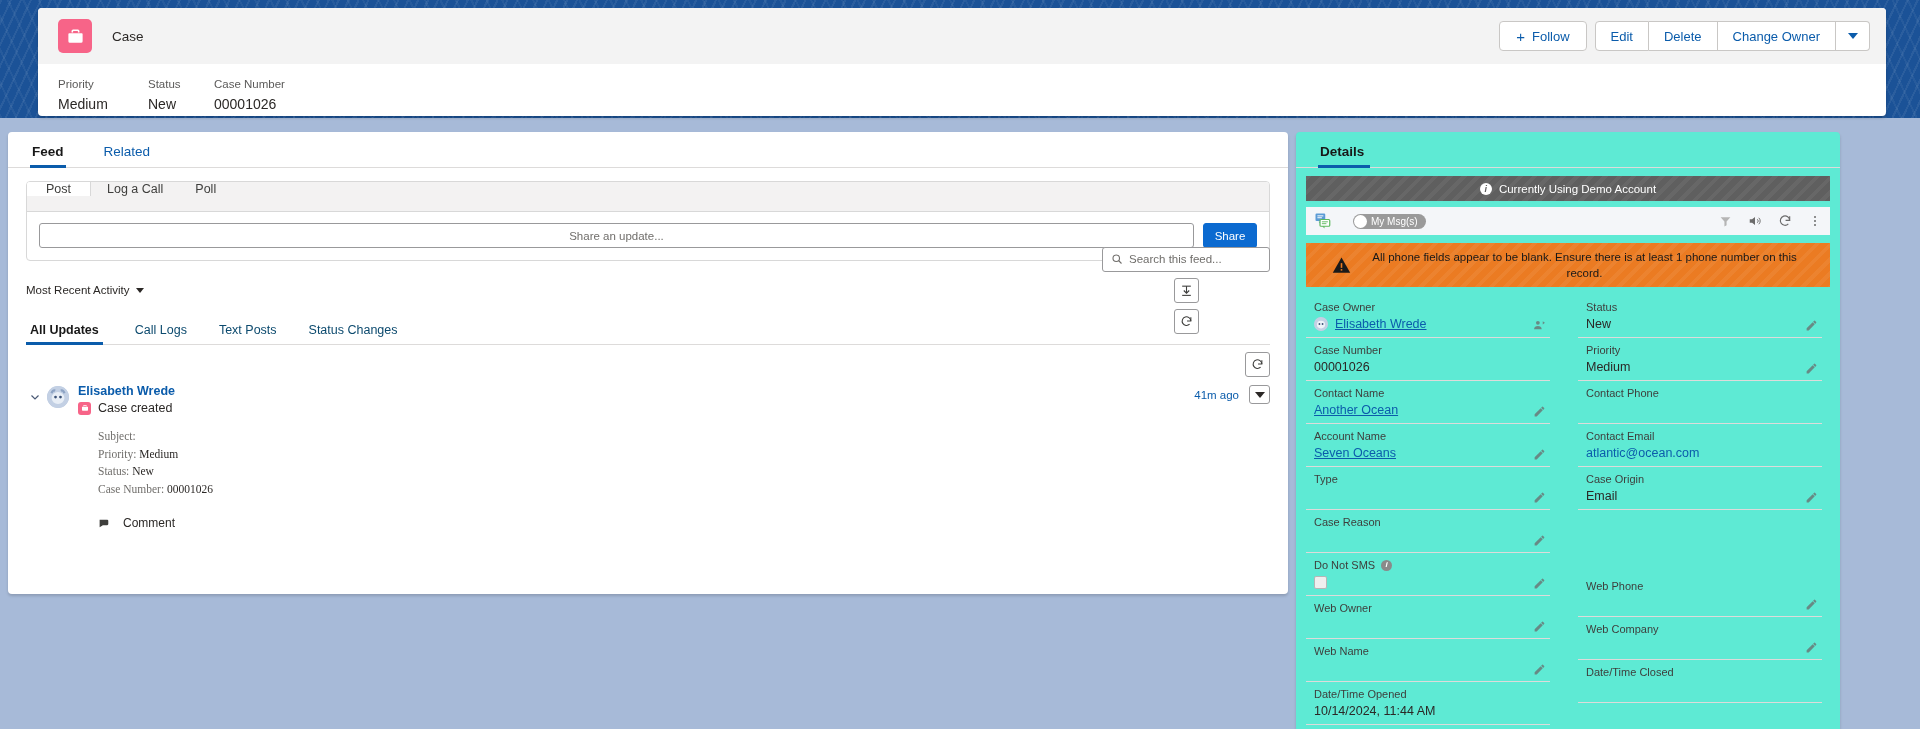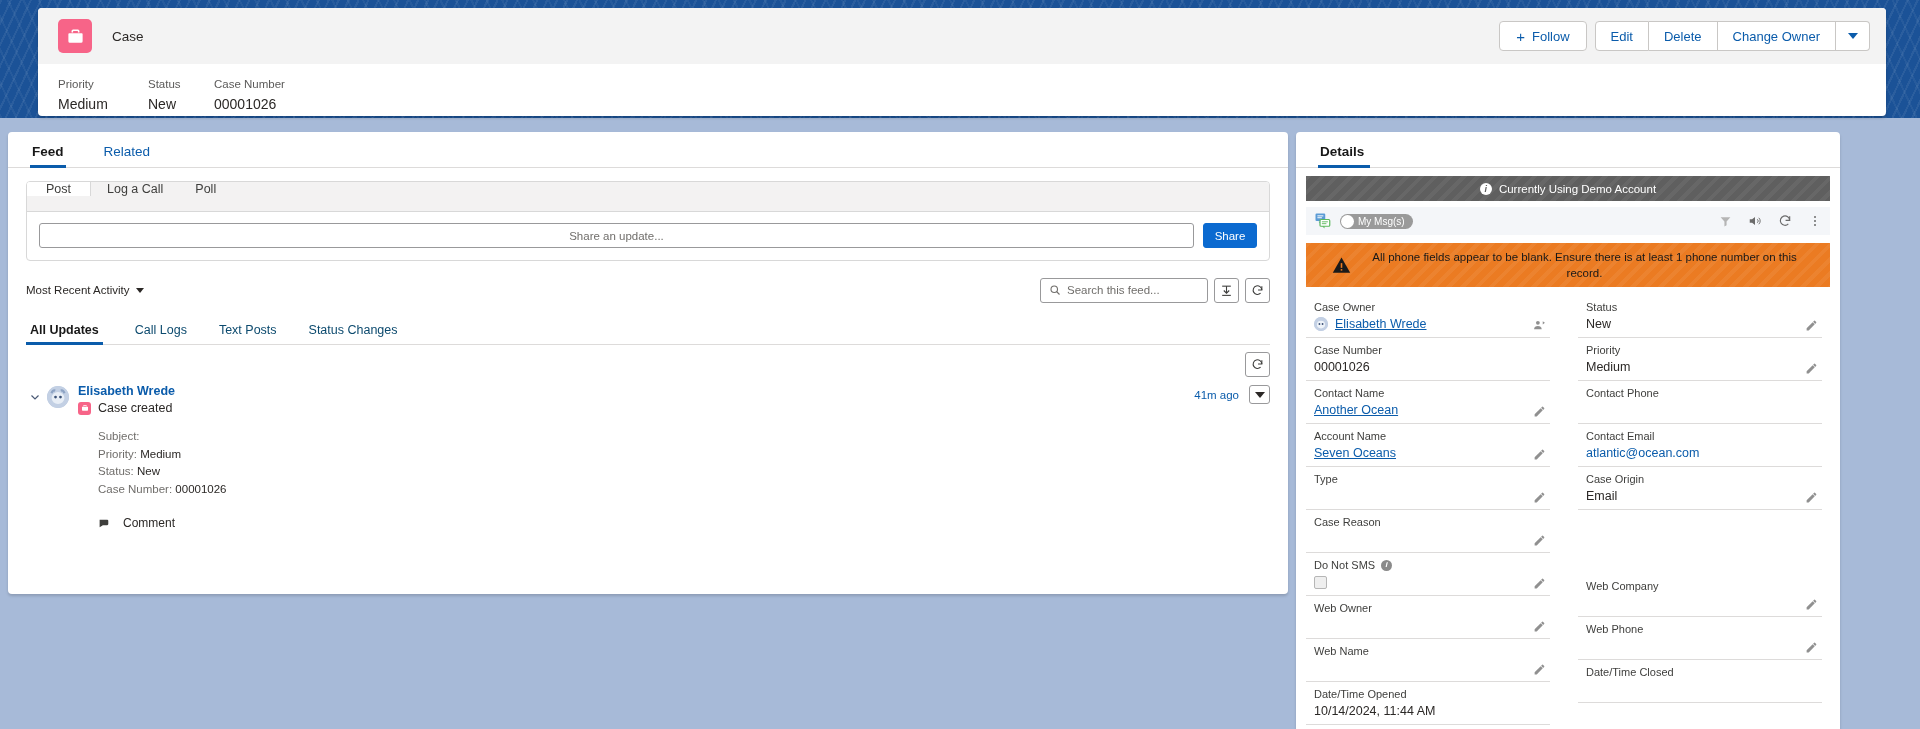--- a/index.html
+++ b/index.html
@@ -131,21 +131,21 @@
     height: 26px;
   }
   .sortsel {
     font-size: 11.5px; color: #2b2826; display: flex; align-items: center; gap: 6px;
     cursor: pointer;
   }
   .sortsel .tri {
     width: 0; height: 0; border-left: 4.5px solid transparent;
     border-right: 4.5px solid transparent; border-top: 5.5px solid #2b2826;
   }
-  .feed-right { margin-left: auto; display: flex; align-items: center; gap: 6px; }
+  .feed-right { margin-left: auto; display: flex; align-items: center; gap: 6px; flex-direction: column; }
   .srch {
     width: 168px; height: 25px; border: 1px solid #99999b; border-radius: 3px;
     display: flex; align-items: center; padding: 0 8px; gap: 6px;
     font-size: 11.5px; color: #706e6b; background: #fff;
   }
   .ibtn {
     width: 25px; height: 25px; border: 1px solid #99999b; border-radius: 3px;
     background: #fff; display: flex; align-items: center; justify-content: center;
     cursor: pointer;
   }
@@ -183,39 +183,39 @@
   .fi-main { flex: 1; }
   .fi-name { font-size: 12.5px; color: #0b5cab; font-weight: bold; line-height: 16px; cursor: pointer; }
   .fi-sub { display: flex; align-items: center; gap: 7px; margin-top: 2px; }
   .mini-icon {
     width: 13px; height: 13px; border-radius: 3px; background: #f76488;
     display: flex; align-items: center; justify-content: center; flex: none;
   }
   .mini-icon svg { width: 8px; height: 8px; }
   .fi-action { font-size: 12.5px; color: #2b2826; }
   .fi-details { margin: 13px 0 0 20px; }
-  .fi-line { font-size: 11.5px; color: #706e6b; line-height: 17.5px; }
+  .fi-line { font-size: 11.5px; color: #706e6b; line-height: 17.5px; font-family: Liberation Serif, serif; }
   .fi-line b { color: #2b2826; font-weight: normal; }
   .fi-comment {
     margin: 18px 0 0 20px; display: flex; align-items: center; gap: 12px;
     font-size: 12px; color: #2b2826; cursor: pointer;
   }
   .fi-time {
     position: absolute; right: 18px; top: 8px; display: flex; align-items: center; gap: 10px; justify-content: space-between;
   }
   .fi-time span { font-size: 11.5px; color: #0b5cab; cursor: pointer; }
   .fi-menu {
     width: 21px; height: 19px; border: 1px solid #99999b; border-radius: 3px;
     background: #fff; display: flex; align-items: center; justify-content: center; cursor: pointer;
   }
 
   
   .details-card {
     position: absolute; top: 132px; left: 1296px; width: 544px; height: 597px;
-    background: #ffffff; border-radius: 4px 4px 0 0; box-shadow: 0 2px 3px rgba(0,0,0,.16);
+    background: #5eead4; border-radius: 4px 4px 0 0; box-shadow: 0 2px 3px rgba(0,0,0,.16);
     overflow: hidden;
   }
   .details-tabbar {
     height: 36px; display: flex; align-items: flex-end;
     border-bottom: 1px solid #dddbda; padding-left: 22px;
   }
   .details-tab {
     font-size: 13.5px; color: #181818; font-weight: bold; padding: 0 12px 9px 2px;
     position: relative; line-height: 1; cursor: pointer;
   }
@@ -229,21 +229,21 @@
     color: #fff; font-size: 11.5px;
     display: flex; align-items: center; justify-content: center; gap: 7px;
   }
   .circ-i {
     width: 12px; height: 12px; border-radius: 50%; background: #fff; color: #5f5f5f;
     font-size: 9px; font-weight: bold; display: flex; align-items: center; justify-content: center;
     font-style: italic; flex: none;
   }
   .msg-toolbar {
     height: 28px; margin: 6px 10px 0 10px; background: #f4f6f9;
-    display: flex; align-items: center; padding: 0 8px; gap: 8px;
+    display: flex; align-items: center; padding: 0 8px; gap: 21px;
   }
   .toggle-pill {
     height: 15px; border-radius: 8px; background: #9a9a9a; color: #fff;
     font-size: 10px; display: flex; align-items: center; gap: 4px;
     padding: 0 8px 0 1px; cursor: pointer;
   }
   .toggle-knob { width: 13px; height: 13px; border-radius: 50%; background: #fff; flex: none; }
   .msg-tools { margin-left: auto; display: flex; align-items: center; gap: 16px; }
   .msg-tools .t { cursor: pointer; display: flex; align-items: center; color: #6b6b6b; }
   .warn-banner {
@@ -688,38 +688,38 @@
         <div class="f-label"></div>
         <div class="f-value"></div>
       </div>
 
       <div class="field spacer-field">
         <div class="f-label"></div>
         <div class="f-value"></div>
       </div>
 
       <div class="field">
+        <div class="f-label">Web Phone</div>
+        <div class="f-value"></div>
+        <span class="pencil">
+          <svg viewBox="0 0 24 24" fill="#6b6b6b">
+              <path d="M3 17.2V21h3.8L18 9.8 14.2 6 3 17.2zM20.7 7.1a1 1 0 0 0 0-1.4l-2.4-2.4a1 1 0 0 0-1.4 0L15 5.2 18.8 9l1.9-1.9z"></path>
+            </svg>
+        </span>
+      </div>
+
+      <div class="field">
         <div class="f-label">Web Company</div>
         <div class="f-value"></div>
         <span class="pencil">
           <svg viewBox="0 0 24 24" fill="#6b6b6b">
               <path d="M3 17.2V21h3.8L18 9.8 14.2 6 3 17.2zM20.7 7.1a1 1 0 0 0 0-1.4l-2.4-2.4a1 1 0 0 0-1.4 0L15 5.2 18.8 9l1.9-1.9z"></path>
             </svg>
         </span>
       </div>
 
       <div class="field">
-        <div class="f-label">Web Phone</div>
-        <div class="f-value"></div>
-        <span class="pencil">
-          <svg viewBox="0 0 24 24" fill="#6b6b6b">
-              <path d="M3 17.2V21h3.8L18 9.8 14.2 6 3 17.2zM20.7 7.1a1 1 0 0 0 0-1.4l-2.4-2.4a1 1 0 0 0-1.4 0L15 5.2 18.8 9l1.9-1.9z"></path>
-            </svg>
-        </span>
-      </div>
-
-      <div class="field">
         <div class="f-label">Date/Time Closed</div>
         <div class="f-value"></div>
       </div>
     </div>
   </div>
 </div>
 
 </body></html>

